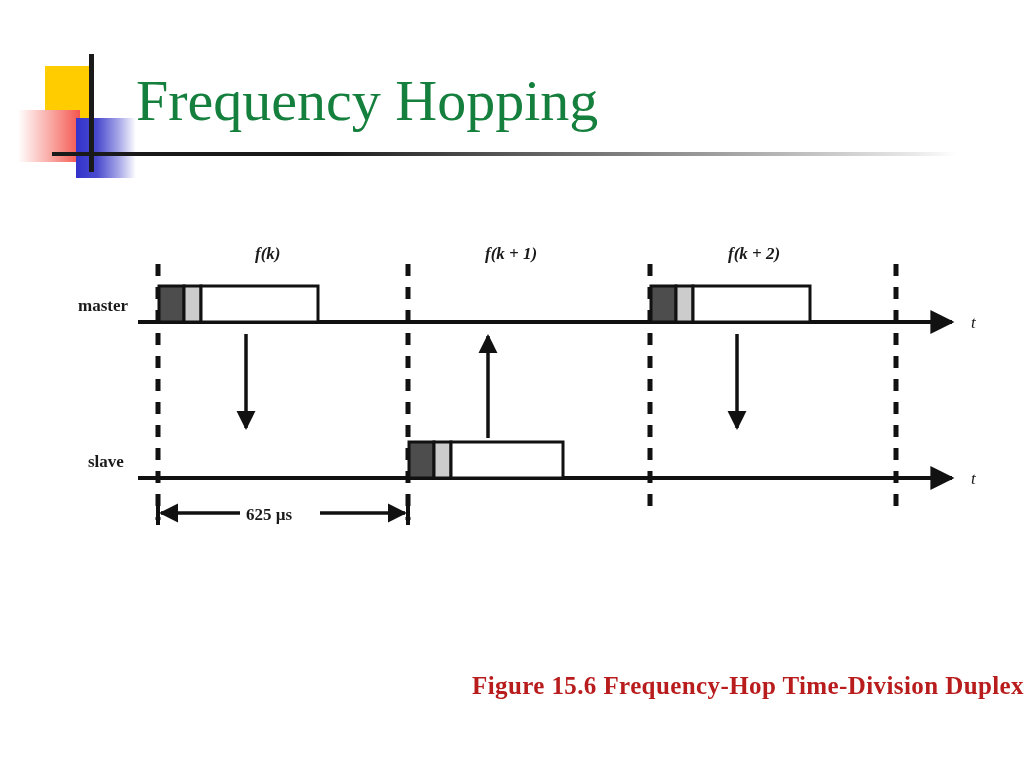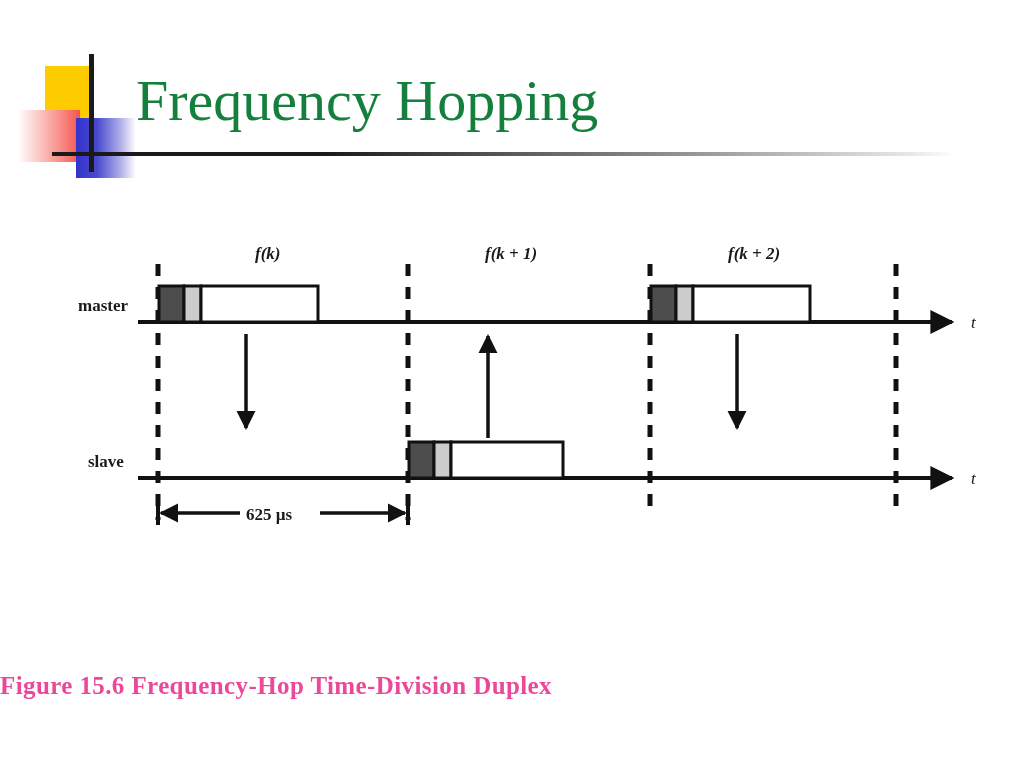--- a/index.html
+++ b/index.html
@@ -79,25 +79,25 @@
   #diagram-svg {
     position: absolute;
     left: 0;
     top: 0;
   }
   #figure-caption {
     position: absolute;
     left: 0;
     top: 672px;
     width: 1024px;
-    text-align: left;
+    text-align: right;
     font-family: "Liberation Serif", serif;
     font-weight: bold;
     font-size: 25px;
-    color: #ec4899;
+    color: #b91c1c;
     letter-spacing: 0.4px;
   }
   svg text { font-family: "Liberation Serif", serif; }
   .axis-label  { font-size: 17px; font-weight: bold; fill: #1a1a1a; }
   .freq-label  { font-size: 17px; font-style: italic; font-weight: bold; fill: #1a1a1a; }
   .t-label     { font-size: 17px; font-style: italic; fill: #1a1a1a; }
   .dim-label   { font-size: 17px; font-weight: bold; fill: #1a1a1a; }
 </style>
 </head>
 <body>

